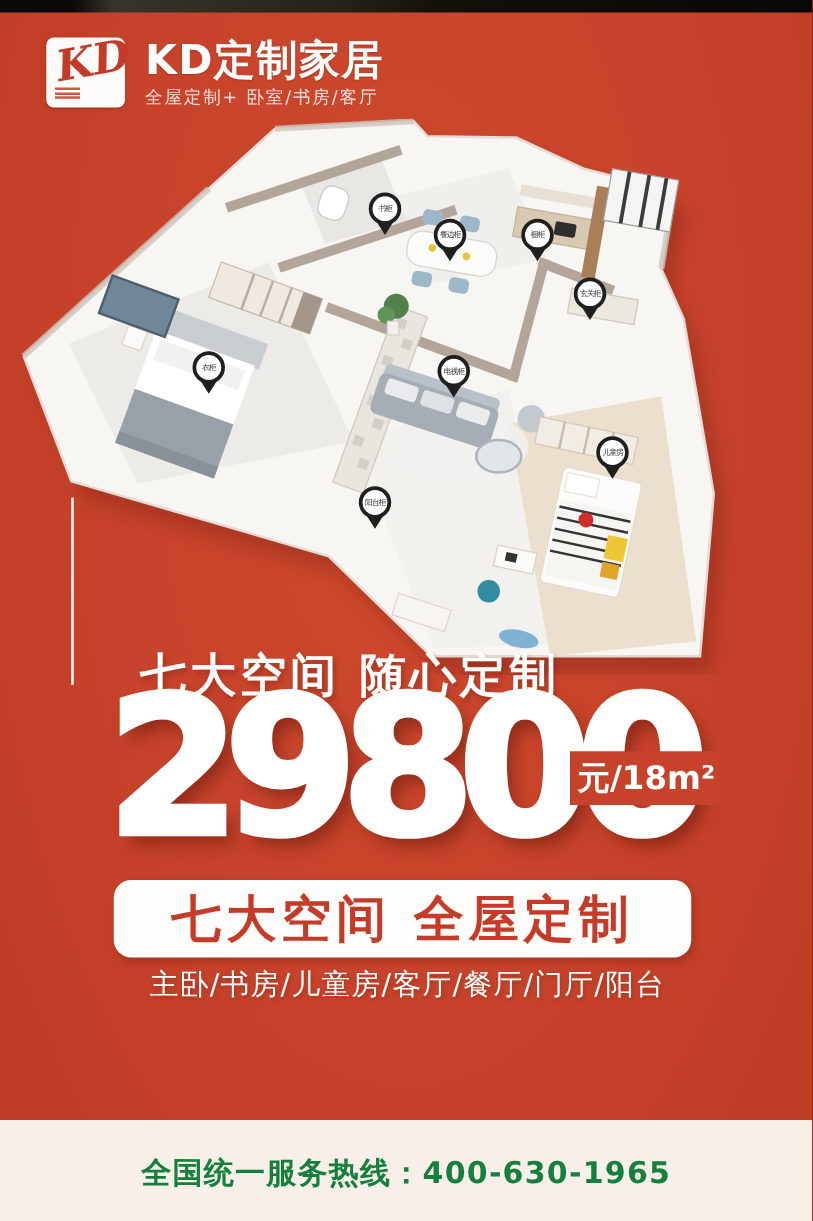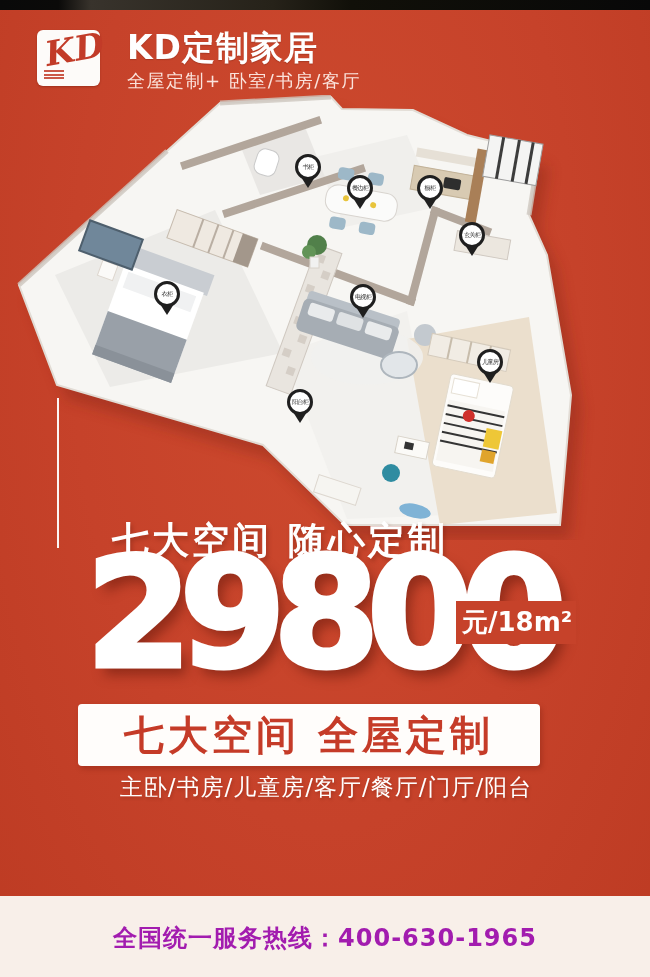--- a/index.html
+++ b/index.html
@@ -12,47 +12,47 @@
   .top-strip{position:absolute;left:0;top:0;width:650px;height:10px;
     background:linear-gradient(90deg,#090909 0%,#0b0a09 9%,#38332c 14%,#262219 42%,#111009 54%,#080808 100%);}
   
   .header{position:absolute;left:37px;top:30px;display:flex;align-items:flex-start;}
   .logo-box{position:relative;width:63px;height:56px;background:#fdfbf9;border-radius:6px;
     box-shadow:0 1px 2px rgba(90,20,10,.35);}
   .logo-kd{position:absolute;left:8px;top:2px;font-family:"DejaVu Serif","Liberation Serif",serif;
     font-style:italic;font-weight:bold;font-size:34px;color:#c23b28;transform:rotate(-10deg);line-height:1;}
   .logo-lines{position:absolute;left:7px;bottom:7px;width:20px;}
   .logo-lines div{height:2px;background:#c23b28;margin-top:1.5px;opacity:.85;}
-  .brand-text{margin-left:27px;color:#fff;}
+  .brand-text{margin-left:16px;color:#fff;}
   .brand-name{font-size:33px;font-weight:bold;letter-spacing:1px;line-height:1.1;text-shadow:0 1px 1px rgba(100,25,12,.3);}
-  .brand-tagline{font-size:18px;letter-spacing:1.5px;color:rgba(255,241,235,.92);margin-top:3px;}
+  .brand-tagline{font-size:14px;letter-spacing:1.5px;color:rgba(255,241,235,.92);margin-top:3px;}
   
   .floorplan{position:absolute;left:15px;top:95px;width:620px;height:445px;}
   .drop-line{position:absolute;left:57px;top:398px;width:2px;height:150px;background:rgba(255,255,255,.95);}
   .pin{position:absolute;width:26px;text-align:center;}
   .pin-circle{width:24px;height:24px;border-radius:50%;background:#fff;border:3px solid #1f1f1f;
     display:flex;align-items:center;justify-content:center;box-sizing:border-box;width:26px;height:26px;}
   .pin-label{font-size:7px;color:#3a3a3a;line-height:1;letter-spacing:-1px;white-space:nowrap;transform:scale(.9);}
   .pin-tail{width:0;height:0;margin:-3px auto 0;border-left:7px solid transparent;border-right:7px solid transparent;border-top:11px solid #1f1f1f;}
   
   .headline{position:absolute;left:112px;top:516px;color:#fff;font-size:37px;font-weight:bold;
     letter-spacing:3px;text-shadow:2px 3px 4px rgba(100,25,12,.35);}
   .price{position:absolute;left:86px;top:538px;color:#fff;font-weight:bold;font-size:152px;line-height:1;
     letter-spacing:-12px;-webkit-text-stroke:5px #fff;text-shadow:7px 9px 12px rgba(95,22,10,.5);}
   .price-unit{position:absolute;left:456px;top:601px;color:#fff;font-size:26px;font-weight:bold;
     background:#c6422a;padding:4px 4px 4px 6px;letter-spacing:0;}
-  .banner-box{position:absolute;left:78px;top:704px;width:462px;height:62px;background:#fffdfb;border-radius:4px;
+  .banner-box{position:absolute;left:91px;top:704px;width:462px;height:62px;background:#fffdfb;border-radius:14px;
     box-shadow:2px 3px 5px rgba(120,30,15,.35);display:flex;align-items:center;justify-content:center;}
   .banner-text{color:#c53b28;font-size:40px;font-weight:bold;letter-spacing:4px;}
   .spaces{position:absolute;left:88px;top:772px;width:476px;text-align:center;color:#fff;
     font-size:23px;font-weight:normal;letter-spacing:1px;text-shadow:1px 2px 3px rgba(100,25,12,.3);}
   
   .footer-bar{position:absolute;left:0;top:896px;width:650px;height:81px;background:#f8efe9;
     display:flex;justify-content:center;}
-  .hotline{margin-top:26px;color:#a21caf;font-size:24px;font-weight:bold;letter-spacing:1px;}
+  .hotline{margin-top:26px;color:#15803d;font-size:24px;font-weight:bold;letter-spacing:1px;}
 </style>
 </head>
 <body>
 
 <div class="poster">
 
   <div class="top-strip"></div>
 
   <div class="header">
     <div class="logo-box">

